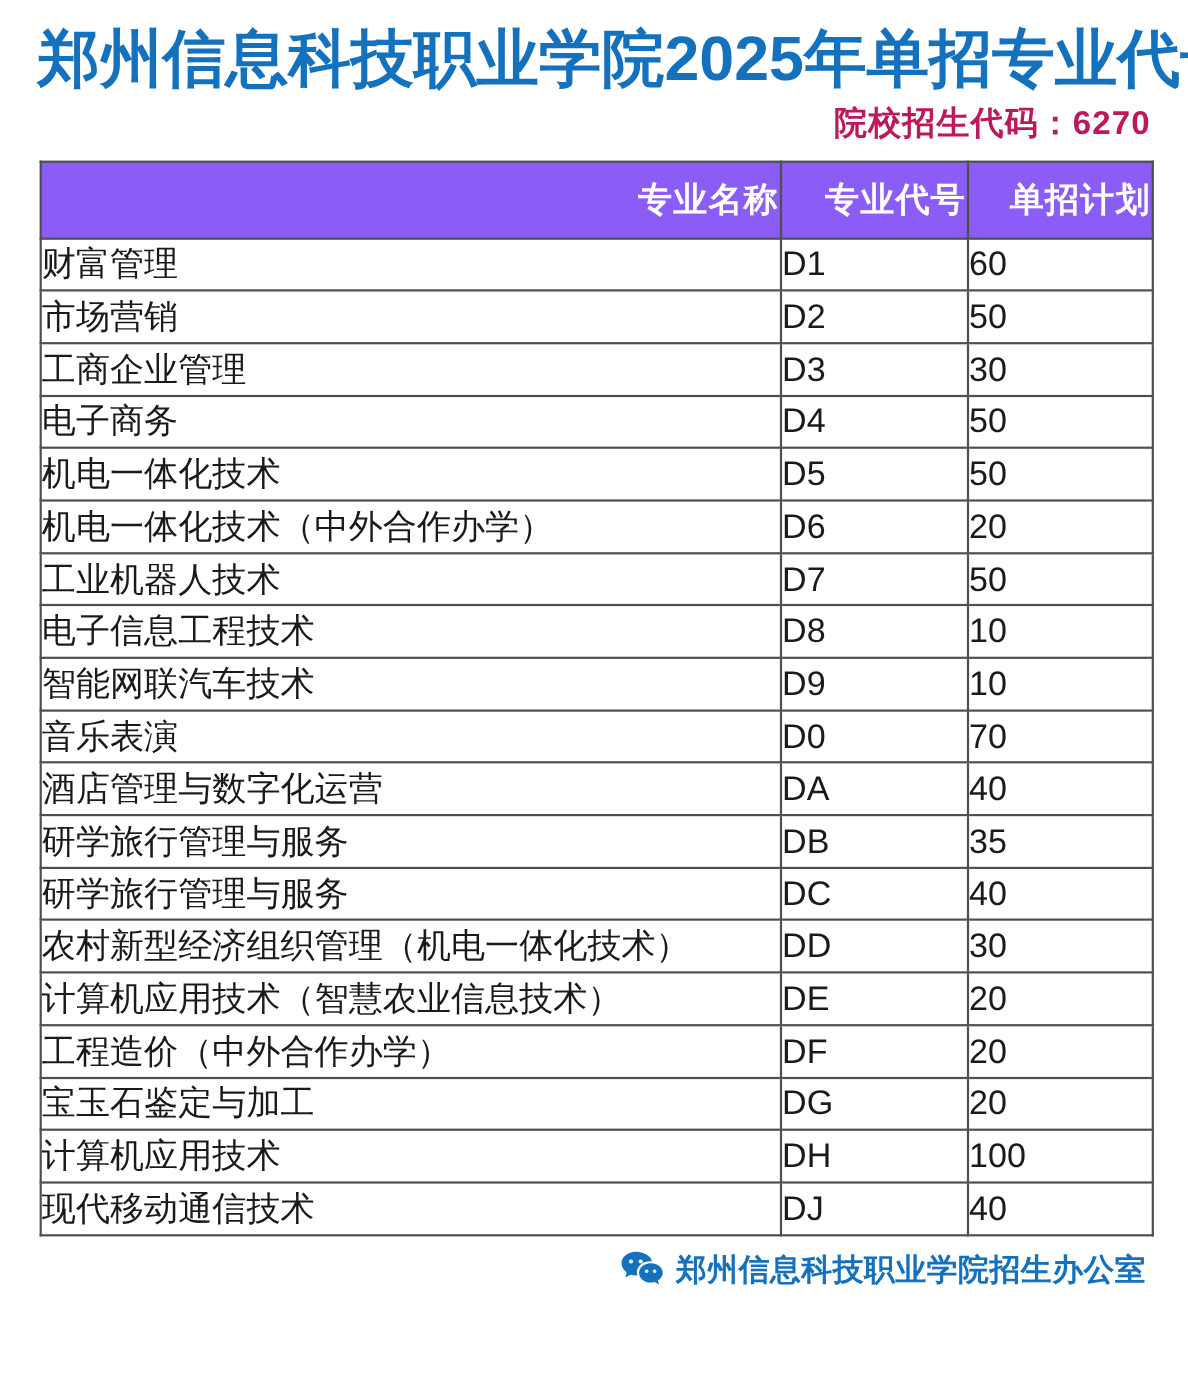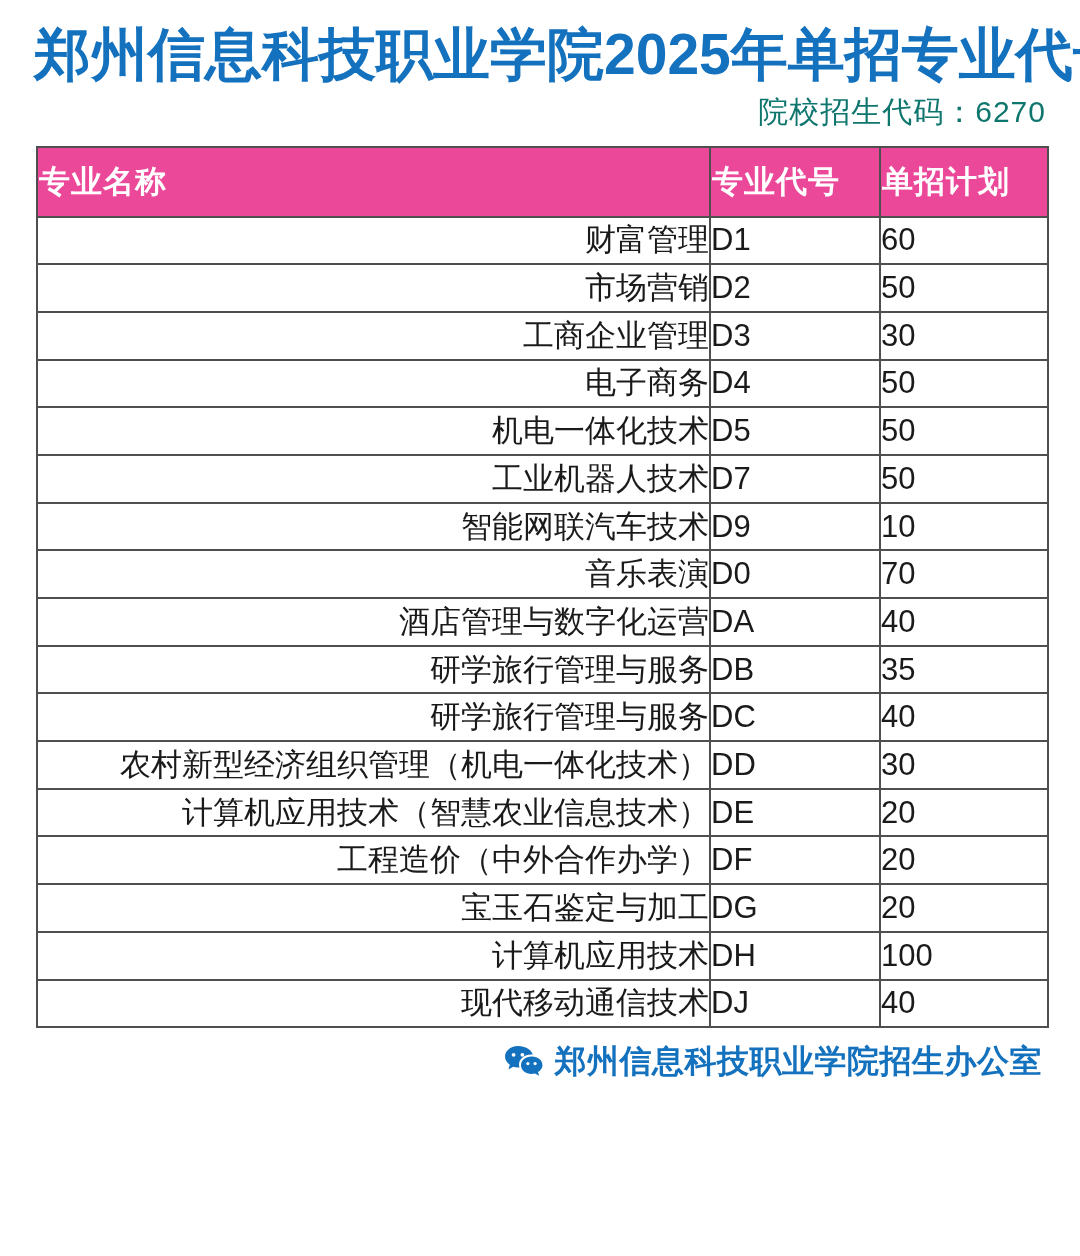--- a/index.html
+++ b/index.html
@@ -23,66 +23,66 @@
     color: #1371BE;
     white-space: nowrap;
     letter-spacing: 0px;
     text-align: justify;
     text-align-last: justify;
   }
   .subtitle {
     margin: 6px 34px 0 0;
     text-align: right;
     font-size: 30px;
-    font-weight: normal;
-    color: #0f766e;
+    font-weight: bold;
+    color: #be185d;
     letter-spacing: 1px;
   }
 
   
   table.majors {
     border-collapse: collapse;
     table-layout: fixed;
     margin: 13px 33px 0 36px;
     width: 1011px;
   }
   table.majors col.c-name { width: 673px; }
   table.majors col.c-code { width: 170px; }
   table.majors col.c-plan { width: 168px; }
 
   table.majors th {
-    background: #ec4899;
+    background: #8b5cf6;
     color: #ffffff;
     font-size: 31px;
     font-weight: bold;
     height: 70px;
     border: 2px solid #4F4F4F;
-    text-align: left;
+    text-align: right;
     letter-spacing: 1px;
   }
   table.majors td {
     font-size: 31px;
     color: #1A1A1A;
     height: 47.7px;
     border: 2px solid #4F4F4F;
     background: #ffffff;
     padding: 0;
   }
-  td.cell-name { text-align: right; padding-left: 14px; border-radius: 23px; }
+  td.cell-name { text-align: left; padding-left: 14px; border-radius: 23px; }
   td.cell-code, td.cell-plan { text-align: left; }
 
   
   .footer {
     display: flex;
     justify-content: flex-end;
     align-items: center;
     gap: 9px;
     margin: 12px 38px 0 0;
     color: #1371BE;
-    font-size: 32px;
+    font-size: 28px;
     font-weight: bold;
     letter-spacing: 0.5px;
   }
   .footer svg { display: block; }
 </style>
 </head>
 <body>
 
 <div class="page">
 
@@ -123,23 +123,33 @@
           <td class="cell-name">电子商务</td>
           <td class="cell-code">D4</td>
           <td class="cell-plan">50</td>
         </tr>
         <tr>
           <td class="cell-name">机电一体化技术</td>
           <td class="cell-code">D5</td>
           <td class="cell-plan">50</td>
         </tr>
         <tr>
+          <td class="cell-name">机电一体化技术（中外合作办学）</td>
+          <td class="cell-code">D6</td>
+          <td class="cell-plan">20</td>
+        </tr>
+        <tr>
           <td class="cell-name">工业机器人技术</td>
           <td class="cell-code">D7</td>
           <td class="cell-plan">50</td>
+        </tr>
+        <tr>
+          <td class="cell-name">电子信息工程技术</td>
+          <td class="cell-code">D8</td>
+          <td class="cell-plan">10</td>
         </tr>
         <tr>
           <td class="cell-name">智能网联汽车技术</td>
           <td class="cell-code">D9</td>
           <td class="cell-plan">10</td>
         </tr>
         <tr>
           <td class="cell-name">音乐表演</td>
           <td class="cell-code">D0</td>
           <td class="cell-plan">70</td>

